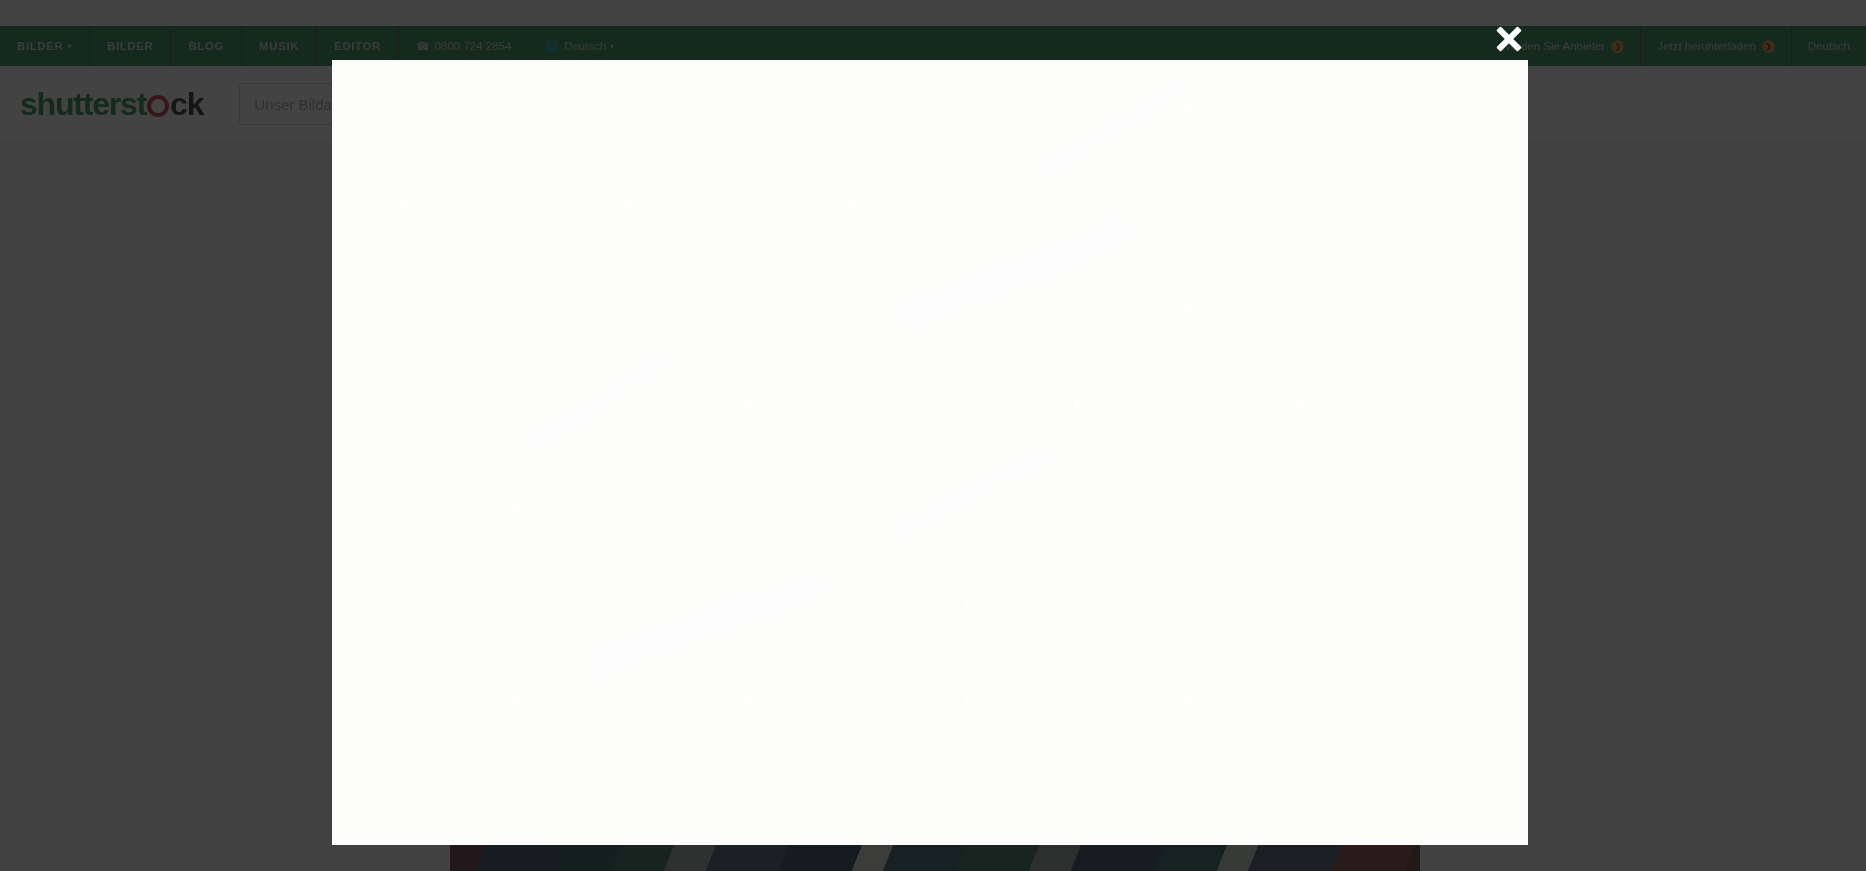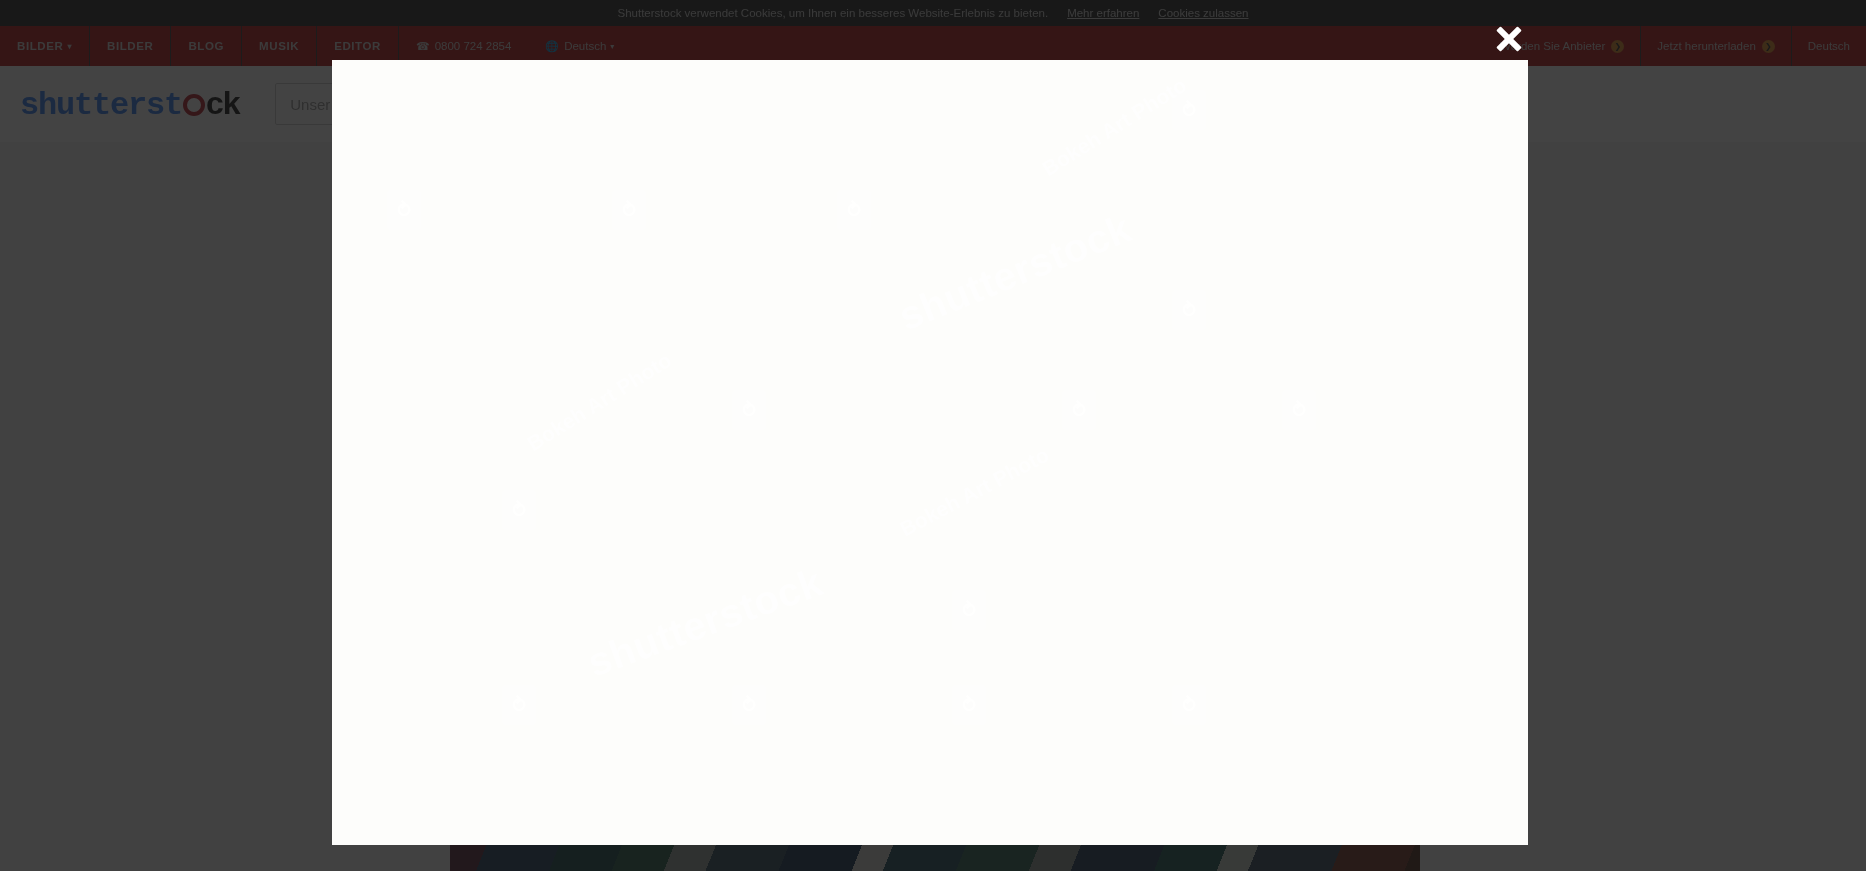--- a/index.html
+++ b/index.html
@@ -11,21 +11,21 @@
 
   
   #cookie-bar { position:absolute; top:0; left:0; width:1866px; height:26px;
                 background:#2b2b2b; color:#d8d8d8; font-size:11.5px;
                 display:flex; align-items:center; justify-content:center; gap:19px; }
   #cookie-bar .msg { opacity:.95; }
   #cookie-bar a { color:#d8d8d8; text-decoration:underline; }
 
   
   #topnav { position:absolute; top:26px; left:0; width:1866px; height:40px;
-            background:#b91c1c; color:#cfcfcf; font-size:11.5px;
+            background:#15803d; color:#cfcfcf; font-size:11.5px;
             display:flex; align-items:stretch; }
   .nav-left { display:flex; align-items:stretch; }
   .nav-item { display:flex; align-items:center; padding:0 17px;
               border-right:1px solid #3d3d3d; letter-spacing:.6px;
               font-weight:bold; color:#d5d5d5; white-space:nowrap; }
   .nav-item.plain { font-weight:normal; letter-spacing:0; border-right:none; }
   .nav-item .caret { font-size:8px; margin-left:4px; }
   .nav-spacer { flex:1; }
   .nav-right { display:flex; align-items:stretch; }
   .nav-r-item { display:flex; align-items:center; gap:6px; padding:0 16px;
@@ -34,21 +34,21 @@
   .arrow-badge { display:inline-flex; width:13px; height:13px; border-radius:50%;
                  background:#e08c2b; color:#2f2f2f; font-size:8px;
                  align-items:center; justify-content:center; }
   .phone-glyph, .globe-glyph { font-size:11px; margin-right:5px; }
 
   
   #masthead { position:absolute; top:66px; left:0; width:1866px; height:76px;
               background:#ffffff; display:flex; align-items:center; padding:0 20px; }
   #logo { font-size:32px; font-weight:bold; letter-spacing:-1.2px; color:#1a1a1a;
           display:flex; align-items:baseline; }
-  #logo .red { color:#3b82f6;font-family:Liberation Mono, monospace; }
+  #logo .red { color:#15803d; }
   #logo .shut-o { display:inline-block; width:22px; height:22px; border-radius:50%;
                   border:4px solid #b8232f; position:relative; top:2px; margin:0 1px; }
   #searchbox { margin-left:36px; width:760px; height:42px; border:1px solid #cdcdcd;
                border-radius:2px; display:flex; align-items:center; padding:0 14px;
                color:#9a9a9a; font-size:15px; background:#fff; }
   #page-body { position:absolute; top:142px; left:0; width:1866px; height:729px;
                background:#f4f4f4; }
   #bg-photo-strip { position:absolute; left:450px; top:690px; width:970px; height:181px;
                     background:
                       linear-gradient(112deg,#5a2b3d 0 4%,#27405e 4% 11%,#1d4d4a 11% 17%,
@@ -81,25 +81,20 @@
   .wm-sq { position:absolute; width:34px; height:40px; border-radius:3px;
            background:rgba(255,255,255,.30); display:flex; align-items:center;
            justify-content:center; color:rgba(255,255,255,.75);
            font-size:20px; font-weight:bold; }
 </style>
 </head>
 <body>
 
 <div id="page">
 
-  <div id="cookie-bar">
-    <span class="msg">Shutterstock verwendet Cookies, um Ihnen ein besseres Website-Erlebnis zu bieten.</span>
-    <a href="#">Mehr erfahren</a>
-    <a href="#">Cookies zulassen</a>
-  </div>
 
   <nav id="topnav">
     <div class="nav-left">
       <div class="nav-item">
         <span>BILDER</span>
         <span class="caret">▾</span>
       </div>
       <div class="nav-item">
         <span>BILDER</span>
       </div>

